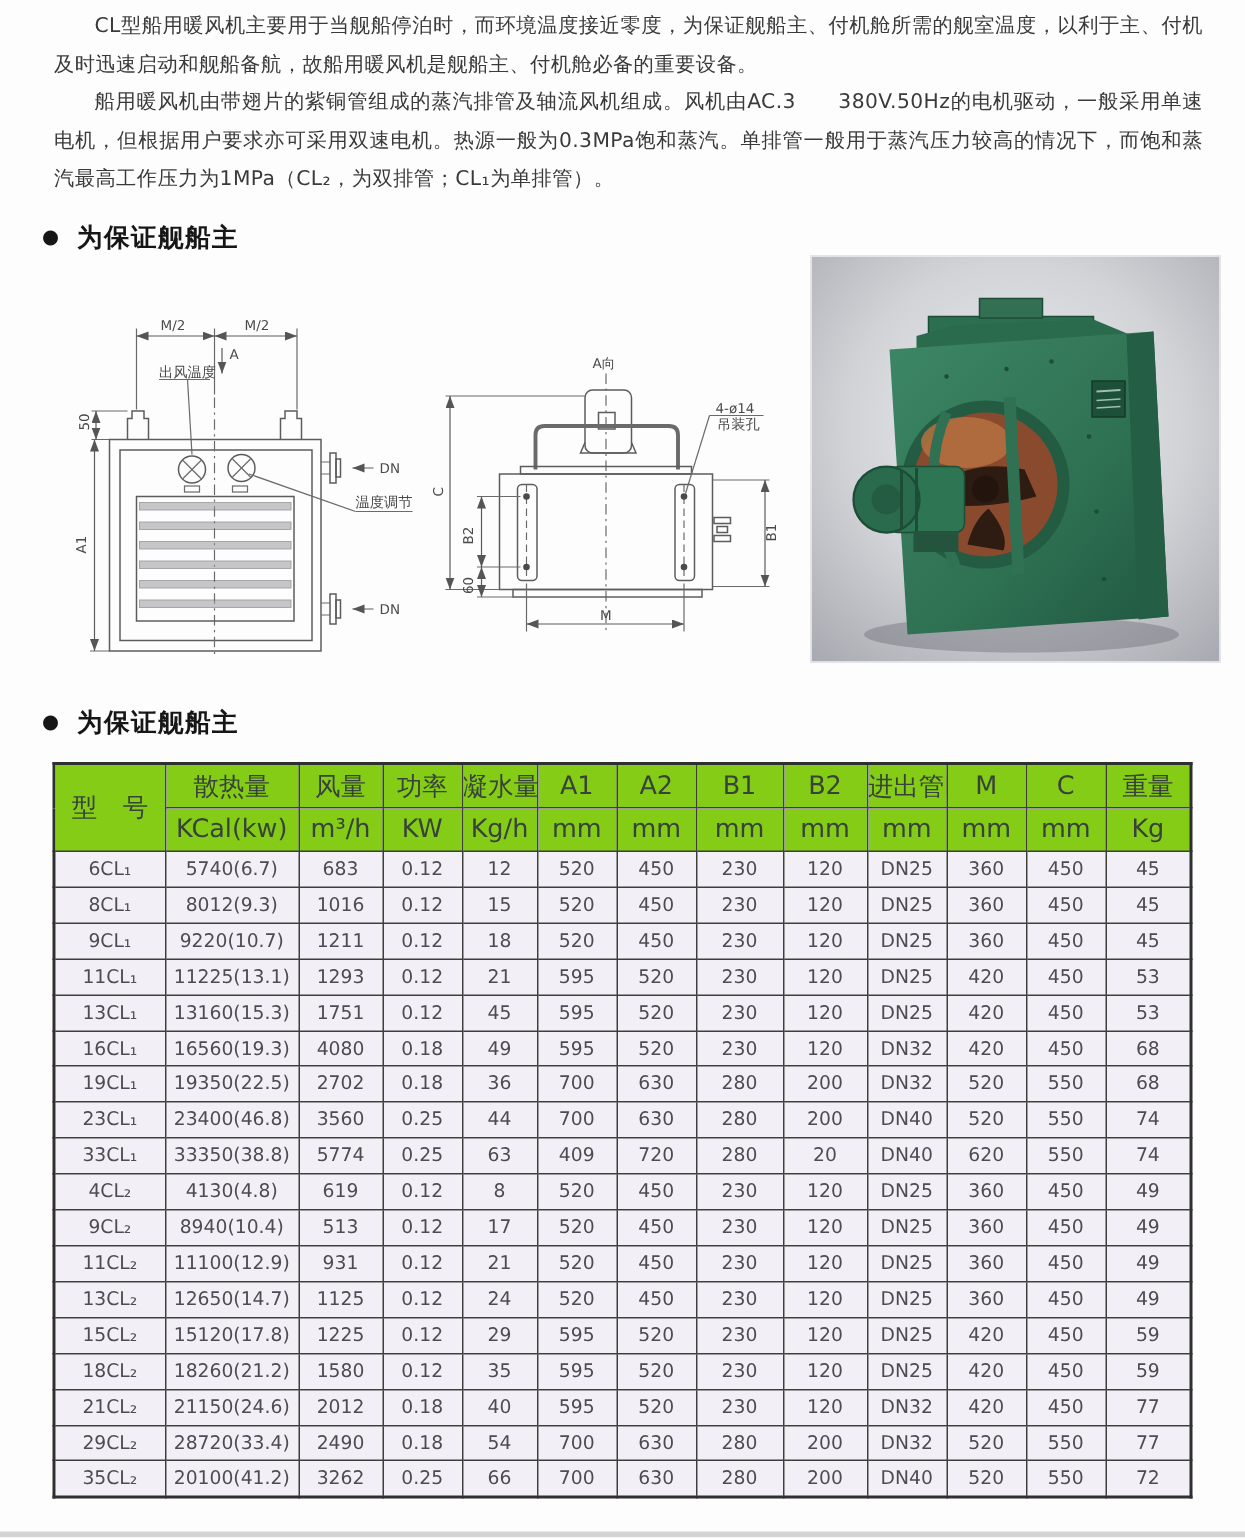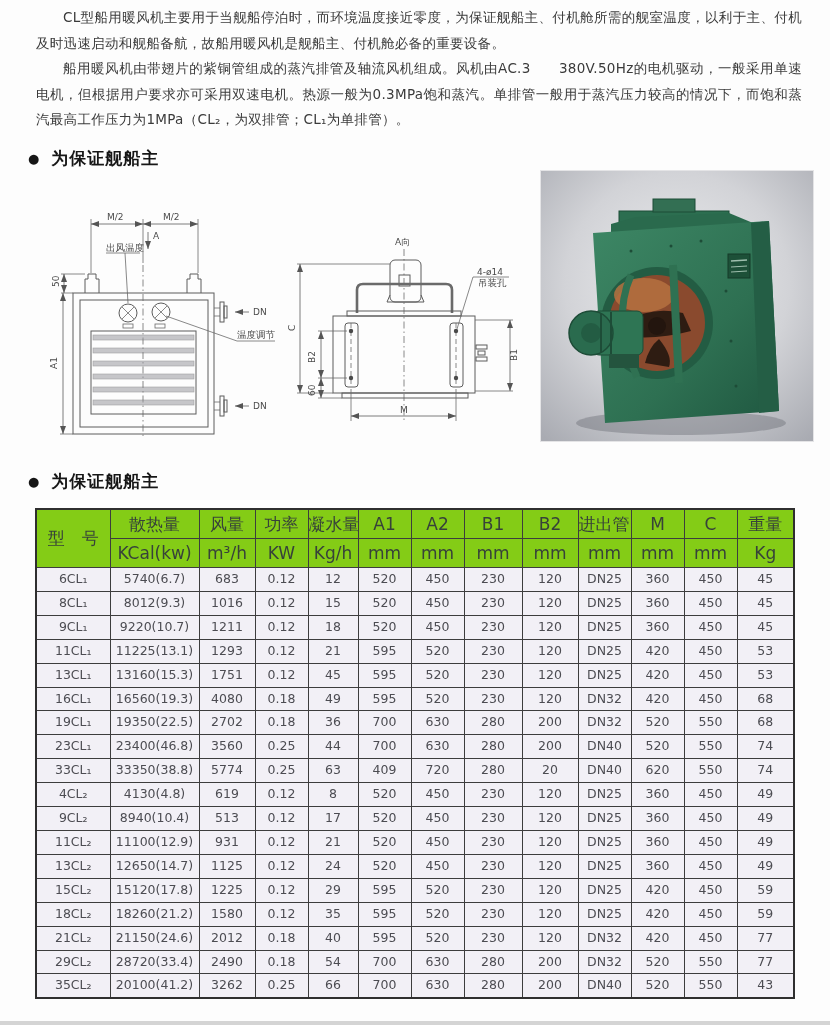--- a/index.html
+++ b/index.html
@@ -560,19 +560,19 @@
           <td>3262</td>
           <td>0.25</td>
           <td>66</td>
           <td>700</td>
           <td>630</td>
           <td>280</td>
           <td>200</td>
           <td>DN40</td>
           <td>520</td>
           <td>550</td>
-          <td>43</td>
+          <td>72</td>
         </tr>
       </tbody>
   </table>
 
   <div class="bottom-strip"></div>
 </div>
 
 </body></html>

